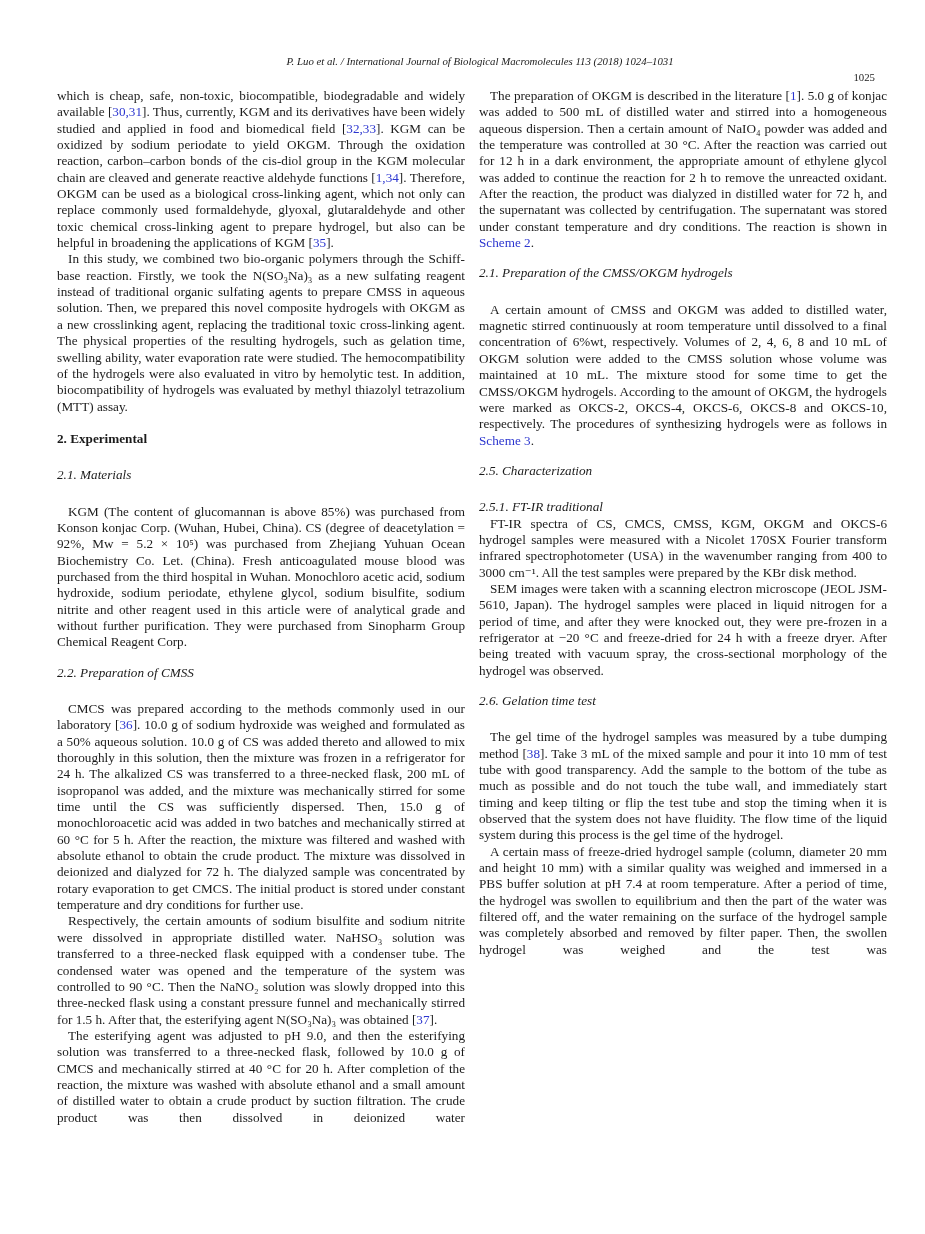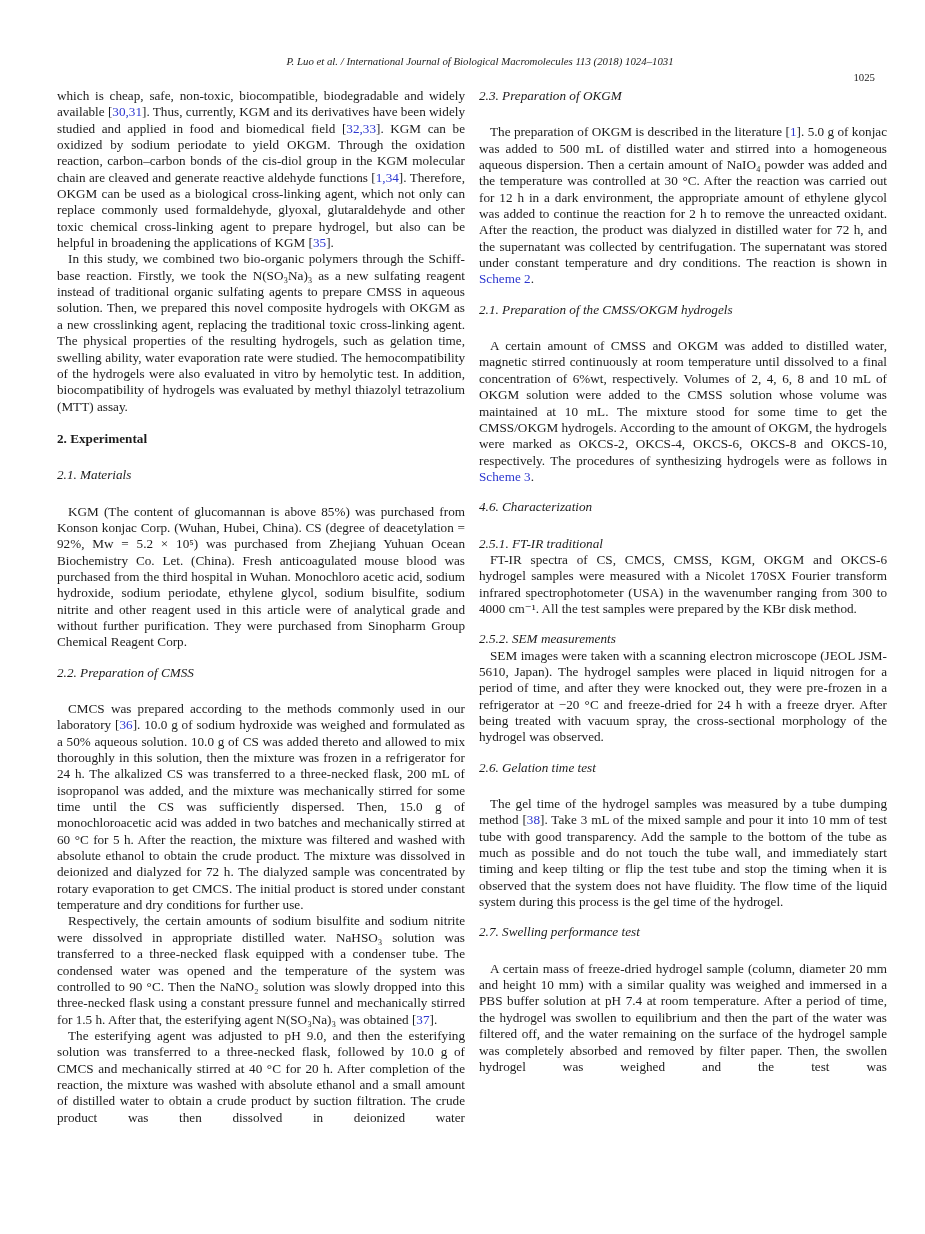--- a/index.html
+++ b/index.html
@@ -89,28 +89,25 @@
         <div class="block paragraph indent">In this study, we combined two bio-organic polymers through the Schiff-base reaction. Firstly, we took the N(SO₃Na)₃ as a new sulfating reagent instead of traditional organic sulfating agents to prepare CMSS in aqueous solution. Then, we prepared this novel composite hydrogels with OKGM as a new crosslinking agent, replacing the traditional toxic cross-linking agent. The physical properties of the resulting hydrogels, such as gelation time, swelling ability, water evaporation rate were studied. The hemocompatibility of the hydrogels were also evaluated in vitro by hemolytic test. In addition, biocompatibility of hydrogels was evaluated by methyl thiazolyl tetrazolium (MTT) assay.</div>
         <div class="block section">2. Experimental</div>
         <div class="block subsection">2.1. Materials</div>
         <div class="block paragraph indent">KGM (The content of glucomannan is above 85%) was purchased from Konson konjac Corp. (Wuhan, Hubei, China). CS (degree of deacetylation = 92%, Mw = 5.2 × 10⁵) was purchased from Zhejiang Yuhuan Ocean Biochemistry Co. Let. (China). Fresh anticoagulated mouse blood was purchased from the third hospital in Wuhan. Monochloro acetic acid, sodium hydroxide, sodium periodate, ethylene glycol, sodium bisulfite, sodium nitrite and other reagent used in this article were of analytical grade and without further purification. They were purchased from Sinopharm Group Chemical Reagent Corp.</div>
         <div class="block subsection">2.2. Preparation of CMSS</div>
         <div class="block paragraph indent">CMCS was prepared according to the methods commonly used in our laboratory [<a class="cite">36</a>]. 10.0 g of sodium hydroxide was weighed and formulated as a 50% aqueous solution. 10.0 g of CS was added thereto and allowed to mix thoroughly in this solution, then the mixture was frozen in a refrigerator for 24 h. The alkalized CS was transferred to a three-necked flask, 200 mL of isopropanol was added, and the mixture was mechanically stirred for some time until the CS was sufficiently dispersed. Then, 15.0 g of monochloroacetic acid was added in two batches and mechanically stirred at 60 °C for 5 h. After the reaction, the mixture was filtered and washed with absolute ethanol to obtain the crude product. The mixture was dissolved in deionized and dialyzed for 72 h. The dialyzed sample was concentrated by rotary evaporation to get CMCS. The initial product is stored under constant temperature and dry conditions for further use.</div>
         <div class="block paragraph indent">Respectively, the certain amounts of sodium bisulfite and sodium nitrite were dissolved in appropriate distilled water. NaHSO₃ solution was transferred to a three-necked flask equipped with a condenser tube. The condensed water was opened and the temperature of the system was controlled to 90 °C. Then the NaNO₂ solution was slowly dropped into this three-necked flask using a constant pressure funnel and mechanically stirred for 1.5 h. After that, the esterifying agent N(SO₃Na)₃ was obtained [<a class="cite">37</a>].</div>
         <div class="block paragraph indent flush-last">The esterifying agent was adjusted to pH 9.0, and then the esterifying solution was transferred to a three-necked flask, followed by 10.0 g of CMCS and mechanically stirred at 40 °C for 20 h. After completion of the reaction, the mixture was washed with absolute ethanol and a small amount of distilled water to obtain a crude product by suction filtration. The crude product was then dissolved in deionized water</div>
       </div>
     <div class="column">
-        <div class="block subsection">2.3. Preparation of OKGM</div>
         <div class="block paragraph indent">The preparation of OKGM is described in the literature [<a class="cite">1</a>]. 5.0 g of konjac was added to 500 mL of distilled water and stirred into a homogeneous aqueous dispersion. Then a certain amount of NaIO₄ powder was added and the temperature was controlled at 30 °C. After the reaction was carried out for 12 h in a dark environment, the appropriate amount of ethylene glycol was added to continue the reaction for 2 h to remove the unreacted oxidant. After the reaction, the product was dialyzed in distilled water for 72 h, and the supernatant was collected by centrifugation. The supernatant was stored under constant temperature and dry conditions. The reaction is shown in <a class="cite">Scheme 2</a>.</div>
         <div class="block subsection">2.1. Preparation of the CMSS/OKGM hydrogels</div>
         <div class="block paragraph indent">A certain amount of CMSS and OKGM was added to distilled water, magnetic stirred continuously at room temperature until dissolved to a final concentration of 6%wt, respectively. Volumes of 2, 4, 6, 8 and 10 mL of OKGM solution were added to the CMSS solution whose volume was maintained at 10 mL. The mixture stood for some time to get the CMSS/OKGM hydrogels. According to the amount of OKGM, the hydrogels were marked as OKCS-2, OKCS-4, OKCS-6, OKCS-8 and OKCS-10, respectively. The procedures of synthesizing hydrogels were as follows in <a class="cite">Scheme 3</a>.</div>
-        <div class="block subsection">4.6. Characterization</div>
+        <div class="block subsection">2.5. Characterization</div>
         <div class="block subsubsection">2.5.1. FT-IR traditional</div>
-        <div class="block paragraph indent">FT-IR spectra of CS, CMCS, CMSS, KGM, OKGM and OKCS-6 hydrogel samples were measured with a Nicolet 170SX Fourier transform infrared spectrophotometer (USA) in the wavenumber ranging from 300 to 4000 cm⁻¹. All the test samples were prepared by the KBr disk method.</div>
-        <div class="block subsubsection">2.5.2. SEM measurements</div>
+        <div class="block paragraph indent">FT-IR spectra of CS, CMCS, CMSS, KGM, OKGM and OKCS-6 hydrogel samples were measured with a Nicolet 170SX Fourier transform infrared spectrophotometer (USA) in the wavenumber ranging from 400 to 3000 cm⁻¹. All the test samples were prepared by the KBr disk method.</div>
         <div class="block paragraph indent">SEM images were taken with a scanning electron microscope (JEOL JSM-5610, Japan). The hydrogel samples were placed in liquid nitrogen for a period of time, and after they were knocked out, they were pre-frozen in a refrigerator at −20 °C and freeze-dried for 24 h with a freeze dryer. After being treated with vacuum spray, the cross-sectional morphology of the hydrogel was observed.</div>
         <div class="block subsection">2.6. Gelation time test</div>
         <div class="block paragraph indent">The gel time of the hydrogel samples was measured by a tube dumping method [<a class="cite">38</a>]. Take 3 mL of the mixed sample and pour it into 10 mm of test tube with good transparency. Add the sample to the bottom of the tube as much as possible and do not touch the tube wall, and immediately start timing and keep tilting or flip the test tube and stop the timing when it is observed that the system does not have fluidity. The flow time of the liquid system during this process is the gel time of the hydrogel.</div>
-        <div class="block subsection">2.7. Swelling performance test</div>
         <div class="block paragraph indent flush-last">A certain mass of freeze-dried hydrogel sample (column, diameter 20 mm and height 10 mm) with a similar quality was weighed and immersed in a PBS buffer solution at pH 7.4 at room temperature. After a period of time, the hydrogel was swollen to equilibrium and then the part of the water was filtered off, and the water remaining on the surface of the hydrogel sample was completely absorbed and removed by filter paper. Then, the swollen hydrogel was weighed and the test was</div>
       </div>
   </div>
 </div>
 
 </body></html>

